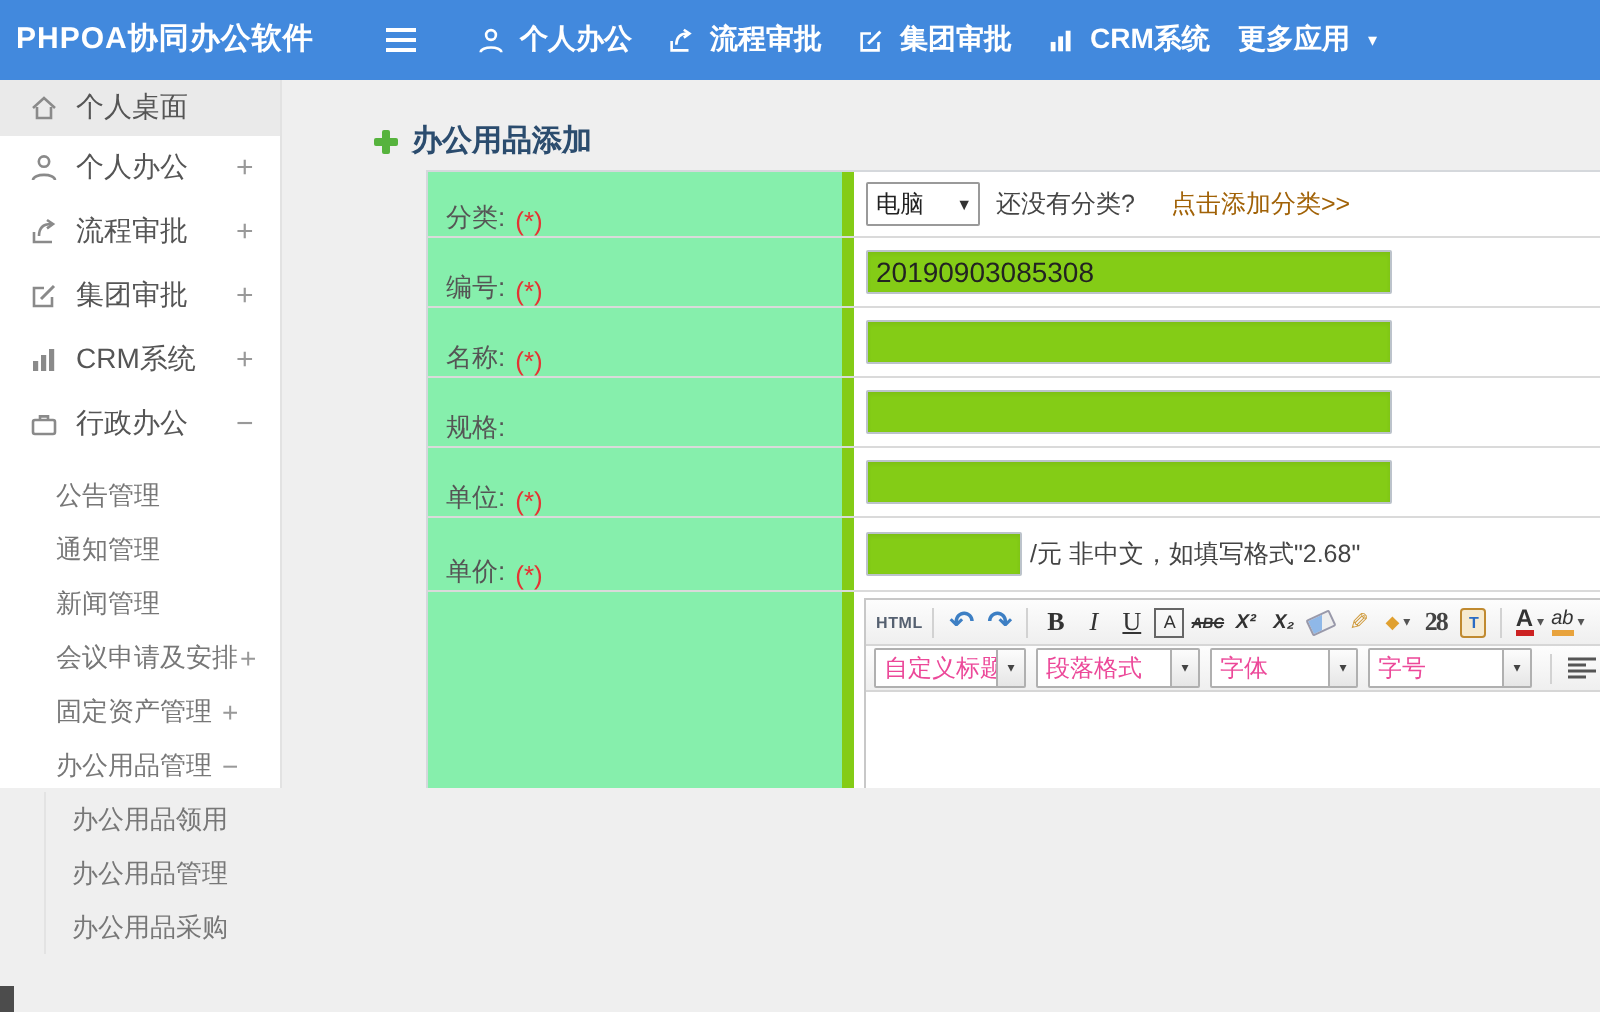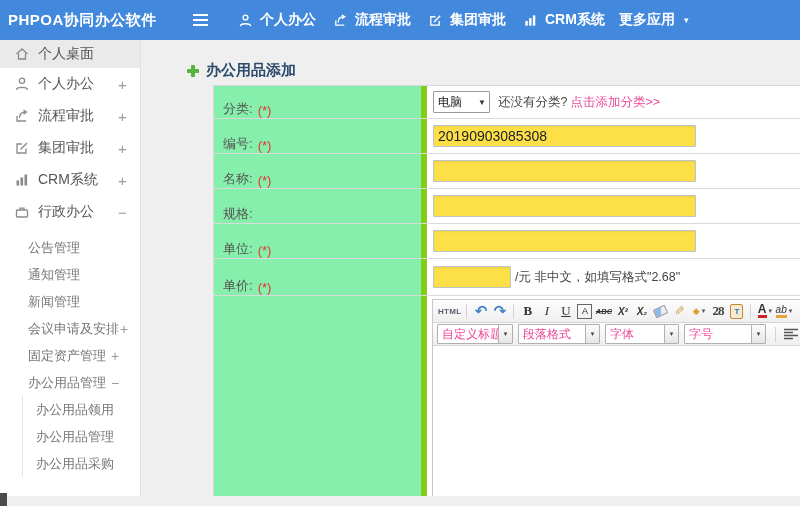--- a/index.html
+++ b/index.html
@@ -9,21 +9,21 @@
   
   .topbar{position:relative;height:40px;background:#4289dd;color:#fff;}
   .logo{position:absolute;left:8px;top:0;line-height:40px;font-size:15px;font-weight:bold;letter-spacing:.5px;}
   .menu-toggle{position:absolute;left:193px;top:13px;width:18px;height:14px;cursor:pointer;}
   .hamburger{display:block;width:15px;height:2px;background:#fff;margin-top:1px;box-shadow:0 5px 0 #fff,0 10px 0 #fff;}
   .nav-item{position:absolute;top:0;height:40px;display:flex;align-items:center;gap:7px;font-size:14px;font-weight:bold;color:#fff;cursor:pointer;}
   .nav-item .nicon{display:flex;}
   .nav-caret{font-size:9px;margin-left:2px;}
 
   
-  .content-row{display:flex;height:456px;border-radius:27px;}
+  .content-row{display:flex;height:354px;border-radius:27px;}
   .sidebar{width:140px;flex-shrink:0;background:#ffffff;border-right:1px solid #e2e2e2;position:relative;}
   .main{flex:1;position:relative;overflow:hidden;background:#efefef;}
 
   
   .side-item{height:32px;display:flex;align-items:center;padding-left:14px;position:relative;font-size:14px;color:#555;cursor:pointer;}
   .side-item.active{height:28px;background:#eaeaea;}
   .side-item .sicon{width:16px;height:16px;margin-right:8px;display:flex;align-items:center;}
   .expand{position:absolute;left:118px;top:50%;transform:translateY(-50%);color:#999;font-size:15px;font-weight:400;}
   .sub-list{padding-top:6px;}
   .sub-item{height:27px;display:flex;align-items:center;padding-left:28px;font-size:13px;color:#777;cursor:pointer;}
@@ -40,28 +40,28 @@
 
   
   .form-table{position:absolute;left:72px;top:45px;width:780px;background:#fff;border:1px solid #d5d8dc;border-bottom:none;}
   .frow{display:flex;border-bottom:1px solid #dadada;}
   .flabel{width:198px;flex-shrink:0;background:#86efac;border-right:6px solid #84cc16;display:flex;align-items:flex-end;padding-left:9px;font-size:13px;color:#555;}
   .req{color:#e53333;margin-left:5px;}
   .ffield{flex:1;display:flex;align-items:center;padding-left:6px;background:#fff;}
   .r-cat{height:32px;} .r-std{height:34px;} .r-price{height:36px;} .r-content{height:330px;}
   .r-content .ffield{align-items:stretch;padding:3px 0 0 5px;}
 
-  .text-input{width:253px;height:20px;flex-shrink:0;border:1px solid #bcc3cb;border-radius:1px;background:#fde047;
+  .text-input{width:253px;height:20px;flex-shrink:0;border:1px solid #bcc3cb;border-radius:1px;background:#84cc16;
     box-shadow:inset 0 1px 2px rgba(0,0,0,.07);font-size:14px;color:#222;padding:0 4px;outline:none;font-family:inherit;}
   .text-input.small{width:68px;}
   .select-box{width:55px;height:20px;flex-shrink:0;border:1px solid #9a9a9a;border-radius:1px;background:#fff;display:flex;align-items:center;font-size:12px;color:#222;cursor:pointer;}
   .sel-label{padding-left:4px;text-align:right;}
   .sel-caret{margin-left:auto;margin-right:3px;font-size:8px;color:#333;}
   .hint{margin-left:8px;font-size:12.5px;color:#444;}
-  .add-cat-link{margin-left:3px;font-size:12.5px;color:#ec4899;cursor:pointer;}
+  .add-cat-link{margin-left:18px;font-size:12.5px;color:#a16207;cursor:pointer;}
   .suffix{margin-left:4px;font-size:12.5px;color:#444;}
 
   
   .editor{width:620px;flex-shrink:0;border:1px solid #c8c8c8;background:#fff;display:flex;flex-direction:column;}
   .tb{height:22px;flex-shrink:0;display:flex;align-items:center;padding:0 4px;background:linear-gradient(#fdfdfd,#efefef);border-bottom:1px solid #d6d6d6;white-space:nowrap;}
   .tbtn{min-width:17px;height:18px;display:flex;align-items:center;justify-content:center;font-size:12px;color:#333;cursor:pointer;margin:0 1px;}
   .sep{width:1px;height:15px;background:#d2d2d2;margin:0 4px;flex-shrink:0;}
   .src{font-size:8px;font-weight:bold;color:#556070;letter-spacing:.3px;}
   .undo,.redo{color:#3d7fc4;font-size:15px;font-weight:bold;}
   .gB{font-family:"Liberation Serif",serif;font-weight:bold;font-size:13px;}

